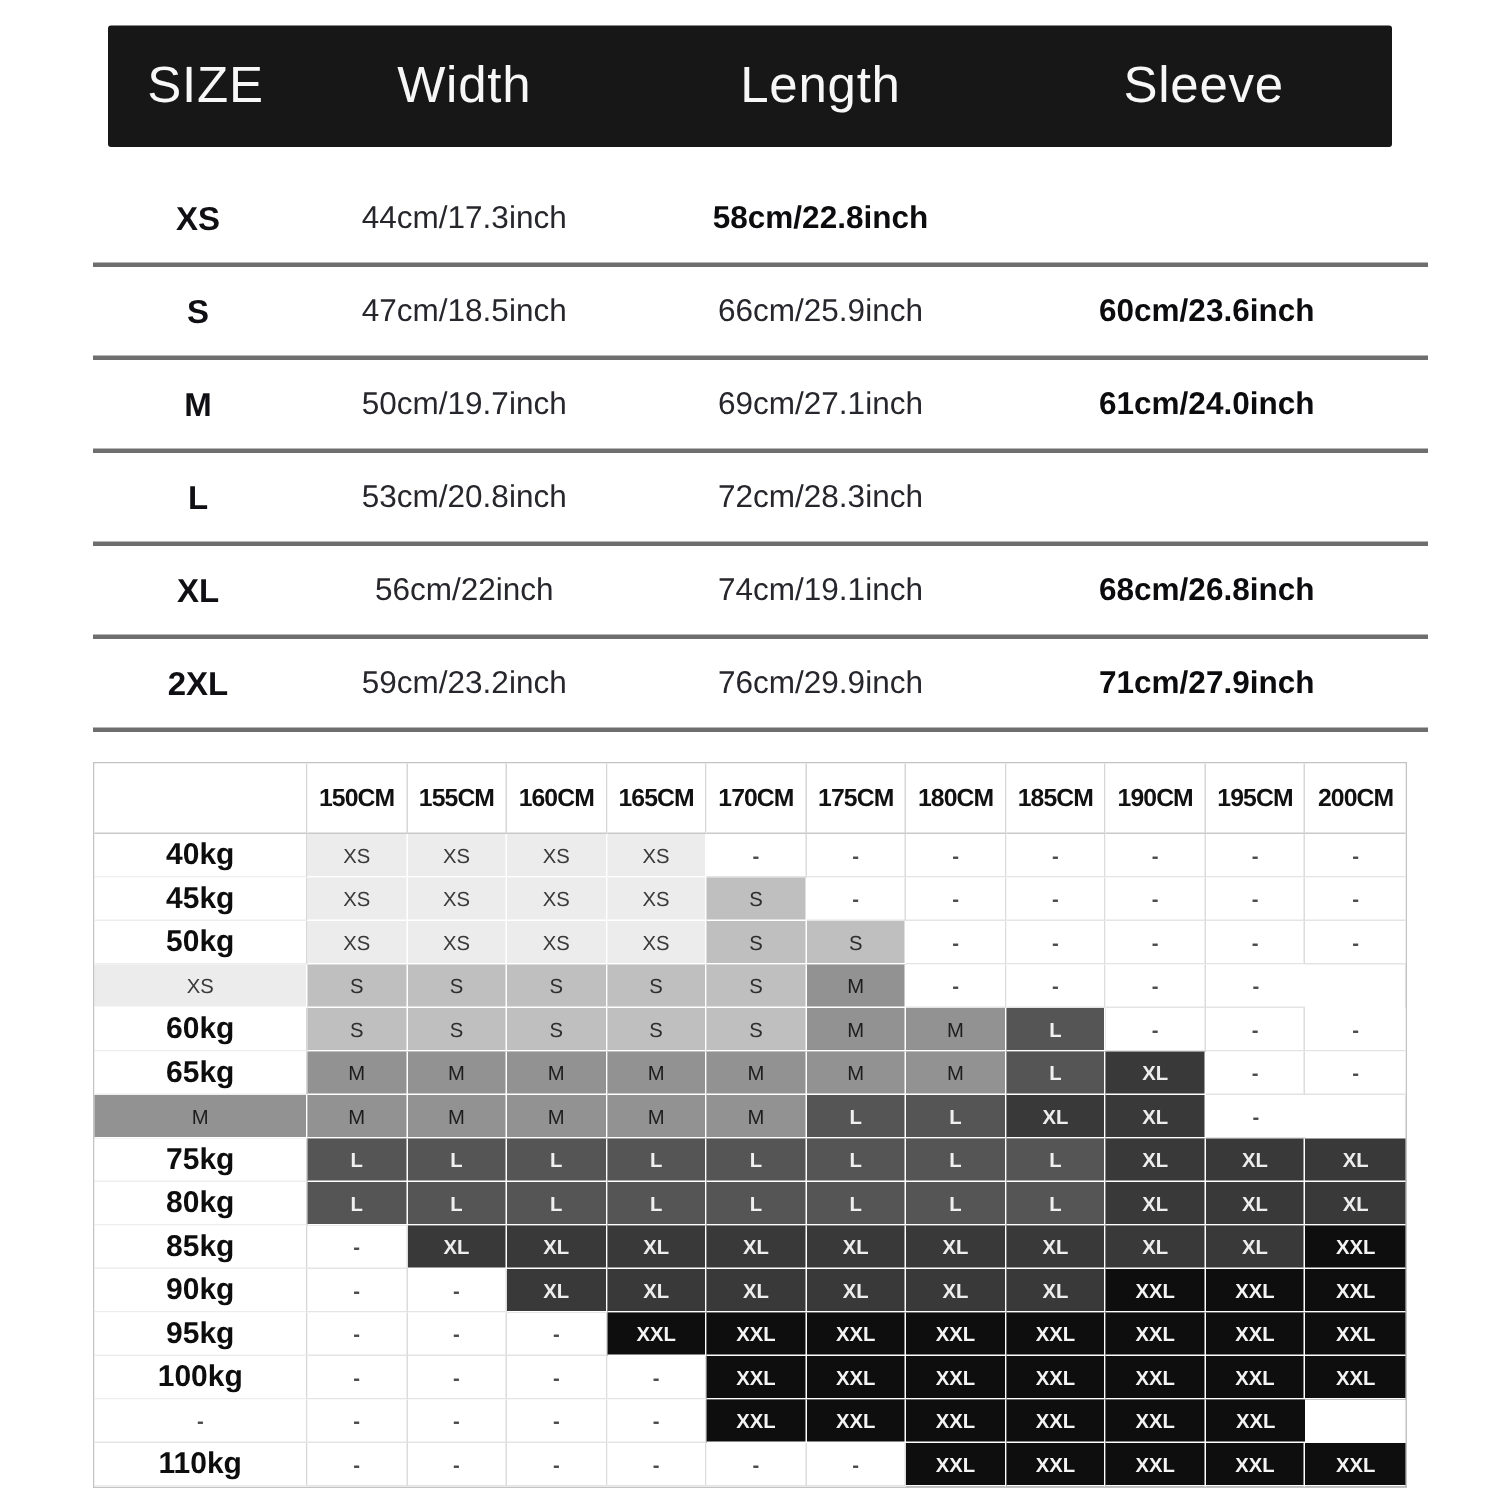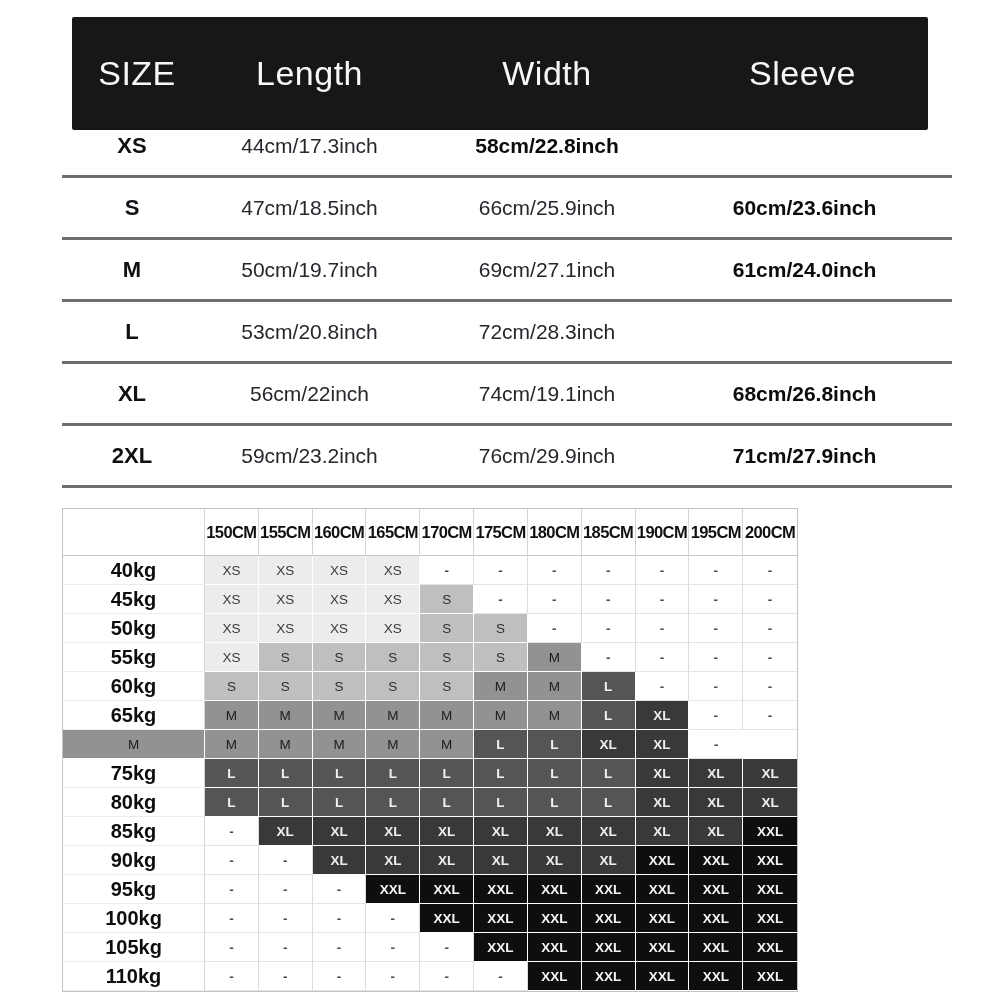--- a/index.html
+++ b/index.html
@@ -4,40 +4,40 @@
 <style>
   html,body{margin:0;padding:0;background:#ffffff;}
   body{
     width:1000px;height:1000px;position:relative;overflow:hidden;
     font-family:"Liberation Sans","DejaVu Sans",sans-serif;
     -webkit-font-smoothing:antialiased;
   }
 
   
   .top-header{
-    position:absolute;left:72px;top:17px;width:856px;height:113px;
+    position:absolute;left:72px;top:17px;width:856px;height:81px;
     background:#171717;border-radius:2px;
     display:grid;grid-template-columns:130px 215px 260px 251px;
     align-items:center;color:#f7f7f7;font-size:34px;font-weight:400;
   }
   .top-header .hcell{text-align:center;letter-spacing:0.5px;}
   .top-header .hcell.first{text-align:center;}
 
   .meas-rows{position:absolute;left:62px;top:116px;width:890px;}
   .m-row{
     display:grid;grid-template-columns:140px 215px 260px 255px;
     height:59px;align-items:center;border-bottom:3px solid #6e6e6e;
     font-size:21px;color:#26262c;text-align:center;
   }
   .m-row .size{font-weight:bold;color:#101014;font-size:22px;}
   .m-row .sleeve{font-weight:bold;color:#0c0c0f;}
 
   
   .fit-matrix{
-    position:absolute;left:62px;top:508px;width:736px;
+    position:absolute;left:62px;top:508px;width:876px;
     border:1px solid #c3c3c3;background:#ffffff;box-sizing:border-box;
   }
   .mx-row{display:grid;grid-template-columns:142px repeat(11,1fr);}
   .mx-header .mx-cell{
     height:47px;display:flex;align-items:center;justify-content:center;
     font-weight:bold;font-size:16.5px;letter-spacing:-0.6px;color:#111;
     border-right:1px solid #d6d6d6;border-bottom:1px solid #c9c9c9;
     background:#fff;box-sizing:border-box;
   }
   .mx-cell{
@@ -52,22 +52,22 @@
   .mx-cell.filled{border-right:1px solid #ffffff;border-bottom:1px solid #ffffff;font-weight:600;}
   .mx-cell.lightfill{font-weight:500;}
   .mx-cell.empty{color:#4a4a4a;font-weight:bold;background:#fff;}
   .mx-row .mx-cell:last-child{border-right:none;}
 </style>
 </head>
 <body>
 
 <div class="top-header">
   <div class="hcell first">SIZE</div>
+  <div class="hcell">Width</div>
   <div class="hcell">Length</div>
-  <div class="hcell">Width</div>
   <div class="hcell">Sleeve</div>
 </div>
 
 <div class="meas-rows">
     <div class="m-row">
       <div class="size">XS</div>
       <div class="width">44cm/17.3inch</div>
       <div class="sleeve">58cm/22.8inch</div>
     </div>
     <div class="m-row">
@@ -152,21 +152,20 @@
       <div class="mx-cell filled lightfill" style="background: rgb(236, 236, 236); color: rgb(58, 58, 58);">XS</div>
       <div class="mx-cell filled lightfill" style="background: rgb(191, 191, 191); color: rgb(46, 46, 46);">S</div>
       <div class="mx-cell filled lightfill" style="background: rgb(191, 191, 191); color: rgb(46, 46, 46);">S</div>
       <div class="mx-cell empty" style="background: rgb(255, 255, 255); color: rgb(74, 74, 74);">-</div>
       <div class="mx-cell empty" style="background: rgb(255, 255, 255); color: rgb(74, 74, 74);">-</div>
       <div class="mx-cell empty" style="background: rgb(255, 255, 255); color: rgb(74, 74, 74);">-</div>
       <div class="mx-cell empty" style="background: rgb(255, 255, 255); color: rgb(74, 74, 74);">-</div>
       <div class="mx-cell empty" style="background: rgb(255, 255, 255); color: rgb(74, 74, 74);">-</div>
     </div>
     <div class="mx-row">
-      <div class="mx-cell wlabel">55kg</div>
       <div class="mx-cell filled lightfill" style="background: rgb(236, 236, 236); color: rgb(58, 58, 58);">XS</div>
       <div class="mx-cell filled lightfill" style="background: rgb(191, 191, 191); color: rgb(46, 46, 46);">S</div>
       <div class="mx-cell filled lightfill" style="background: rgb(191, 191, 191); color: rgb(46, 46, 46);">S</div>
       <div class="mx-cell filled lightfill" style="background: rgb(191, 191, 191); color: rgb(46, 46, 46);">S</div>
       <div class="mx-cell filled lightfill" style="background: rgb(191, 191, 191); color: rgb(46, 46, 46);">S</div>
       <div class="mx-cell filled lightfill" style="background: rgb(191, 191, 191); color: rgb(46, 46, 46);">S</div>
       <div class="mx-cell filled lightfill" style="background: rgb(146, 146, 146); color: rgb(29, 29, 29);">M</div>
       <div class="mx-cell empty" style="background: rgb(255, 255, 255); color: rgb(74, 74, 74);">-</div>
       <div class="mx-cell empty" style="background: rgb(255, 255, 255); color: rgb(74, 74, 74);">-</div>
       <div class="mx-cell empty" style="background: rgb(255, 255, 255); color: rgb(74, 74, 74);">-</div>
@@ -291,21 +290,20 @@
       <div class="mx-cell empty" style="background: rgb(255, 255, 255); color: rgb(74, 74, 74);">-</div>
       <div class="mx-cell filled" style="background: rgb(14, 14, 14); color: rgb(244, 244, 244);">XXL</div>
       <div class="mx-cell filled" style="background: rgb(14, 14, 14); color: rgb(244, 244, 244);">XXL</div>
       <div class="mx-cell filled" style="background: rgb(14, 14, 14); color: rgb(244, 244, 244);">XXL</div>
       <div class="mx-cell filled" style="background: rgb(14, 14, 14); color: rgb(244, 244, 244);">XXL</div>
       <div class="mx-cell filled" style="background: rgb(14, 14, 14); color: rgb(244, 244, 244);">XXL</div>
       <div class="mx-cell filled" style="background: rgb(14, 14, 14); color: rgb(244, 244, 244);">XXL</div>
       <div class="mx-cell filled" style="background: rgb(14, 14, 14); color: rgb(244, 244, 244);">XXL</div>
     </div>
     <div class="mx-row">
-      <div class="mx-cell wlabel">105kg</div>
       <div class="mx-cell empty" style="background: rgb(255, 255, 255); color: rgb(74, 74, 74);">-</div>
       <div class="mx-cell empty" style="background: rgb(255, 255, 255); color: rgb(74, 74, 74);">-</div>
       <div class="mx-cell empty" style="background: rgb(255, 255, 255); color: rgb(74, 74, 74);">-</div>
       <div class="mx-cell empty" style="background: rgb(255, 255, 255); color: rgb(74, 74, 74);">-</div>
       <div class="mx-cell empty" style="background: rgb(255, 255, 255); color: rgb(74, 74, 74);">-</div>
       <div class="mx-cell filled" style="background: rgb(14, 14, 14); color: rgb(244, 244, 244);">XXL</div>
       <div class="mx-cell filled" style="background: rgb(14, 14, 14); color: rgb(244, 244, 244);">XXL</div>
       <div class="mx-cell filled" style="background: rgb(14, 14, 14); color: rgb(244, 244, 244);">XXL</div>
       <div class="mx-cell filled" style="background: rgb(14, 14, 14); color: rgb(244, 244, 244);">XXL</div>
       <div class="mx-cell filled" style="background: rgb(14, 14, 14); color: rgb(244, 244, 244);">XXL</div>

